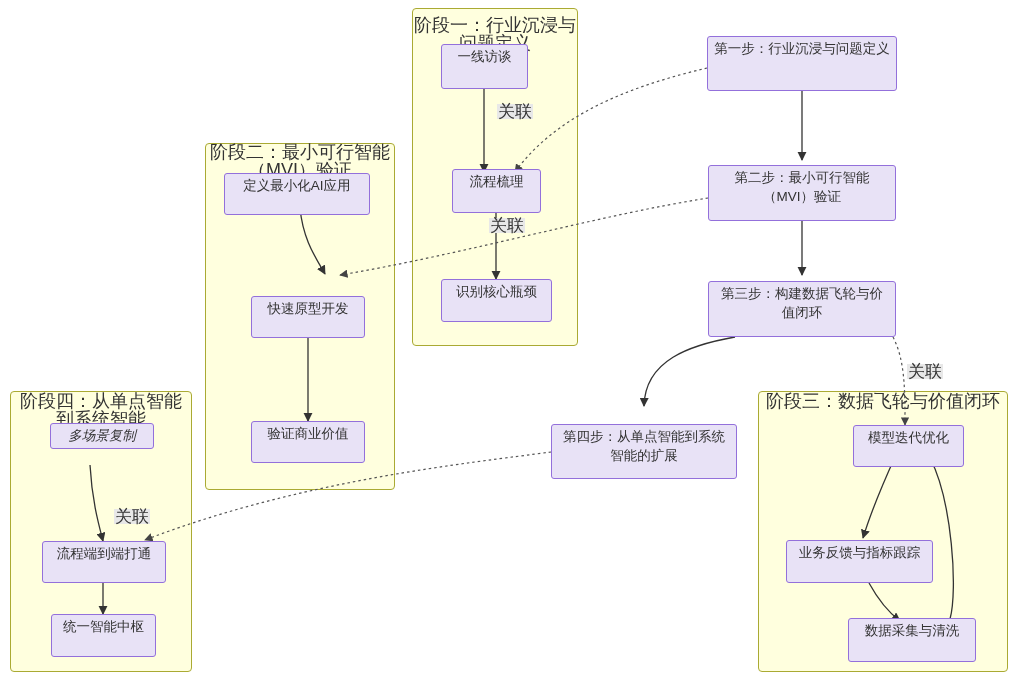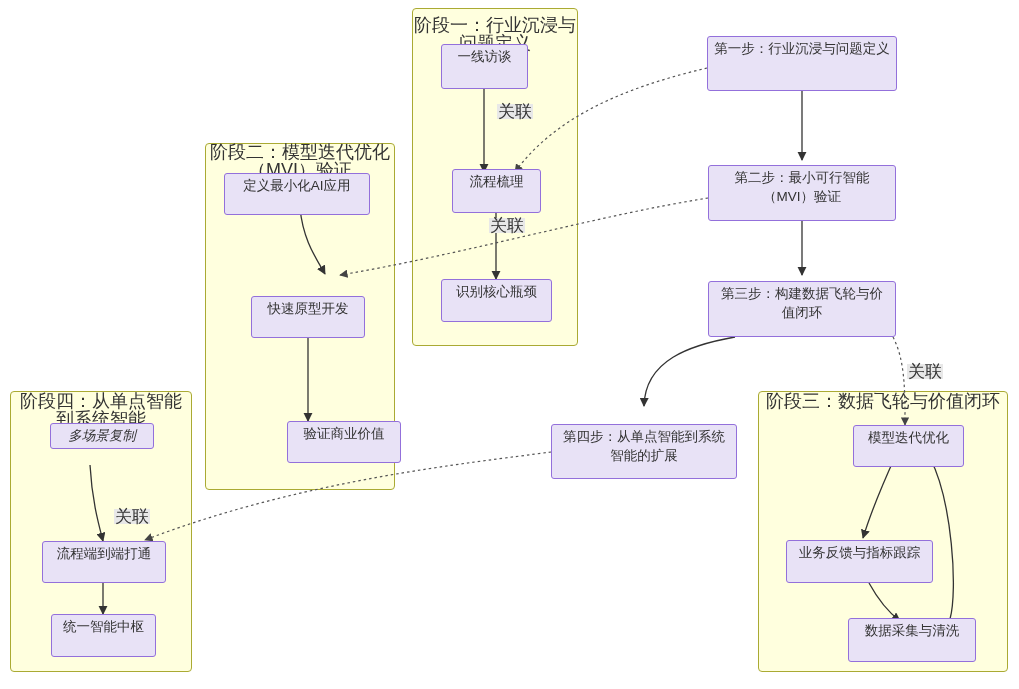--- a/index.html
+++ b/index.html
@@ -53,21 +53,21 @@
 <body>
 
 <div id="stage">
 
   <div class="cluster" style="left:412px;top:8px;width:166px;height:338px;"></div>
   <div class="cluster" style="left:205px;top:143px;width:190px;height:347px;"></div>
   <div class="cluster" style="left:758px;top:391px;width:250px;height:281px;"></div>
   <div class="cluster" style="left:10px;top:391px;width:182px;height:281px;"></div>
 
   <div class="cluster-label" style="left:414px;top:16px;width:162px;height:36px;overflow:hidden;">阶段一：行业沉浸与问题定义</div>
-  <div class="cluster-label" style="left:207px;top:143px;width:186px;height:36px;overflow:hidden;">阶段二：模型迭代优化（MVI）验证</div>
+  <div class="cluster-label" style="left:207px;top:143px;width:186px;height:36px;overflow:hidden;">阶段二：最小可行智能（MVI）验证</div>
   <div class="cluster-label" style="left:760px;top:392px;width:246px;height:36px;overflow:hidden;">阶段三：数据飞轮与价值闭环</div>
   <div class="cluster-label" style="left:12px;top:392px;width:178px;height:36px;overflow:hidden;">阶段四：从单点智能到系统智能</div>
 
   <svg id="edges" viewBox="0 0 1019 689">
     <defs>
       <marker id="arrow" viewBox="0 0 10 10" refX="9" refY="5" markerWidth="7" markerHeight="7" orient="auto-start-reverse">
         <path d="M 0 0 L 10 5 L 0 10 z" fill="#333333"></path>
       </marker>
       <marker id="arrowdot" viewBox="0 0 10 10" refX="9" refY="5" markerWidth="7" markerHeight="7" orient="auto-start-reverse">
         <path d="M 0 0 L 10 5 L 0 10 z" fill="#444444"></path>
@@ -112,21 +112,21 @@
   <div class="node" style="left:441px;top:279px;width:111px;height:43px;">
     <span>识别核心瓶颈</span>
   </div>
 
   <div class="node" style="left:224px;top:173px;width:146px;height:42px;">
     <span>定义最小化AI应用</span>
   </div>
   <div class="node" style="left:251px;top:274px;width:114px;height:42px;margin-top:22px;">
     <span>快速原型开发</span>
   </div>
-  <div class="node" style="left:251px;top:421px;width:114px;height:42px;margin-left:36px;">
+  <div class="node" style="left:251px;top:421px;width:114px;height:42px;">
     <span>验证商业价值</span>
   </div>
 
   <div class="node" style="left:50px;top:423px;width:104px;height:26px;font-style:italic;">
     <span>多场景复制</span>
   </div>
   <div class="node" style="left:42px;top:541px;width:124px;height:42px;">
     <span>流程端到端打通</span>
   </div>
   <div class="node" style="left:51px;top:614px;width:105px;height:43px;">

